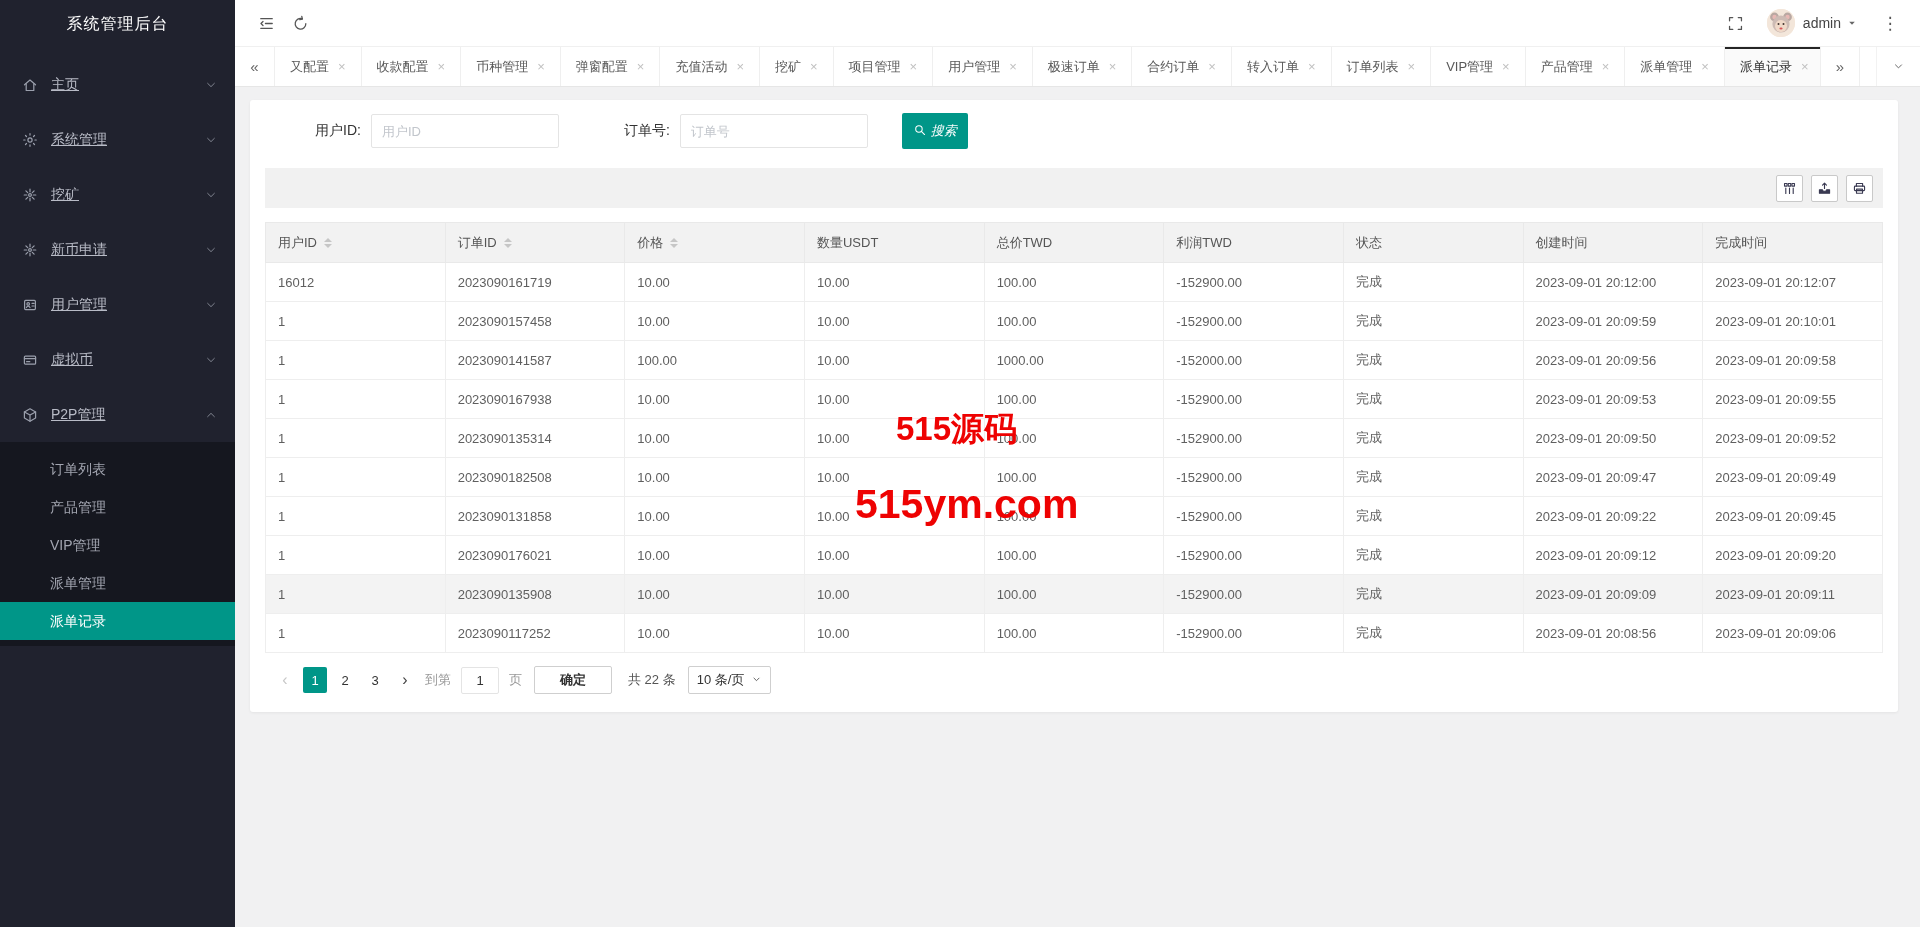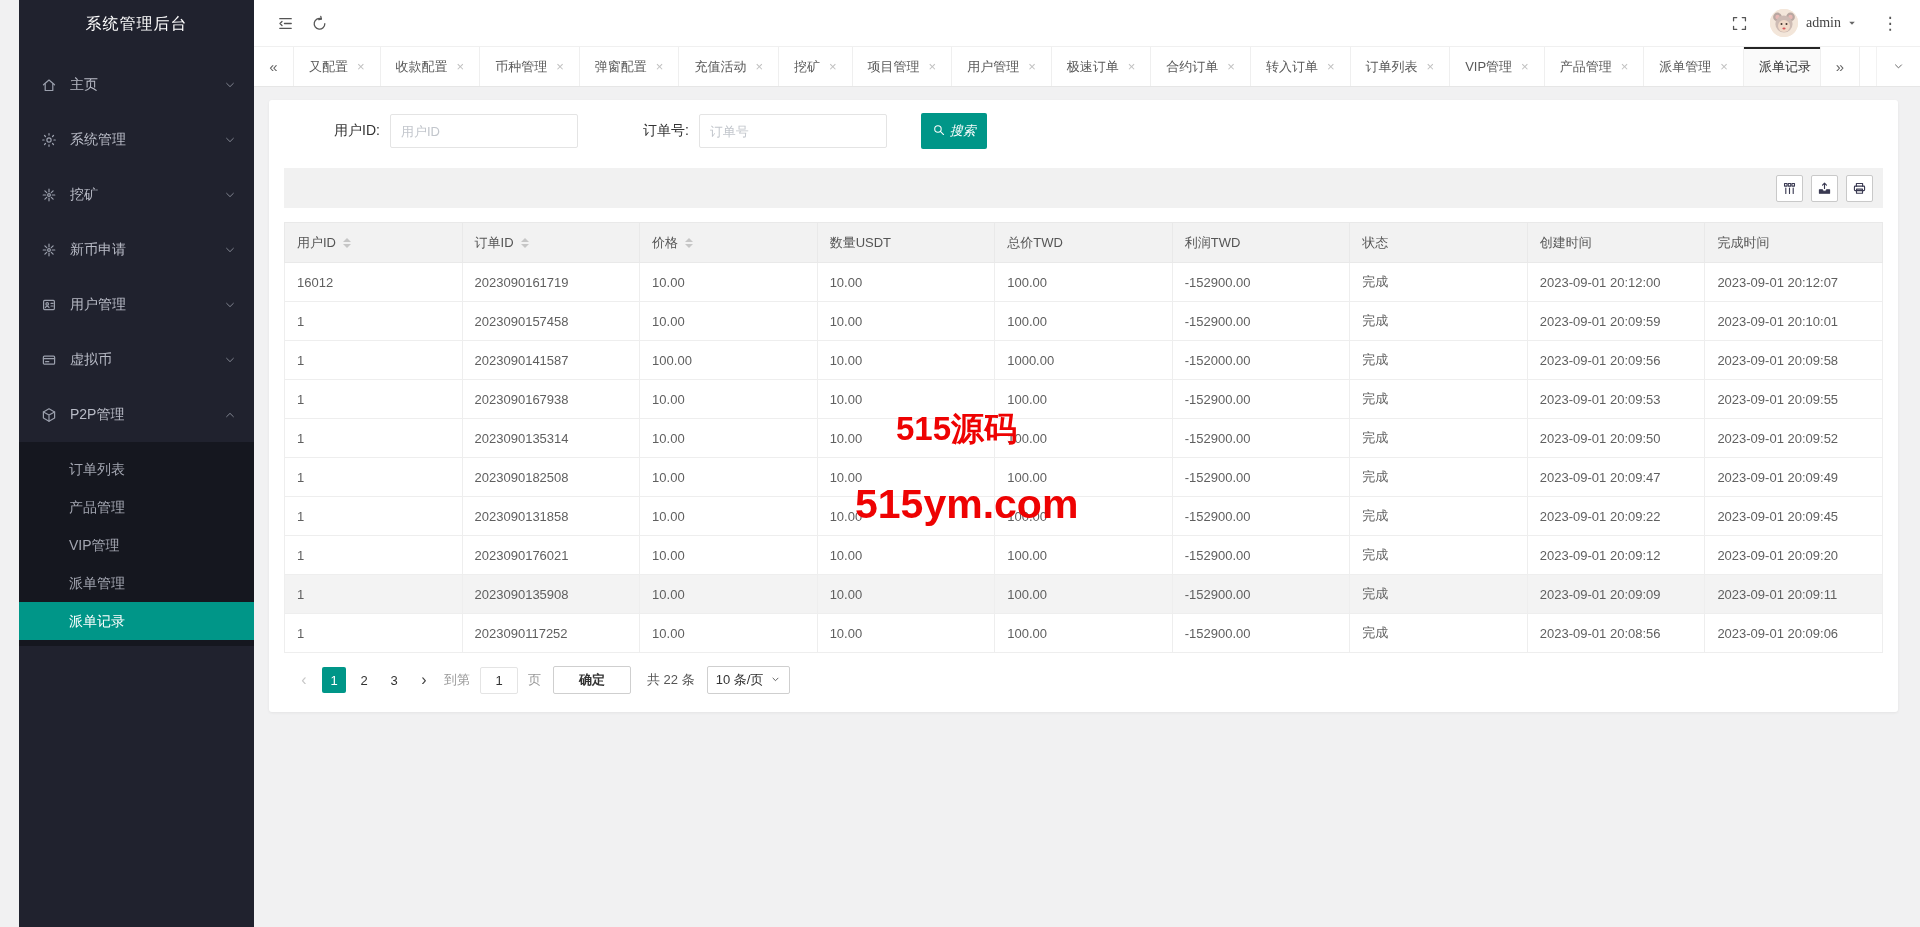--- a/index.html
+++ b/index.html
@@ -1,43 +1,43 @@
 <!DOCTYPE html>
 <html style="--accent: #009688; --wm: #ee0202; --link: #1e9fff;"><head>
 <meta charset="utf-8">
 <style>
   * { margin:0; padding:0; box-sizing:border-box; }
   html,body { width:1920px; height:927px; }
   body { font-family:"Liberation Sans","DejaVu Sans",sans-serif; background:#f1f1f2; overflow:hidden; }
   .app { position:relative; width:1920px; height:927px; display:flex; }
 
   
-  .sidebar { width:235px; height:927px; background:#20222e; flex:0 0 235px; display:flex; flex-direction:column;margin-left:19px; }
+  .sidebar { width:235px; height:927px; background:#20222e; flex:0 0 235px; display:flex; flex-direction:column; }
   .sidebar-title { height:47px; line-height:47px; text-align:center; color:#fff; font-size:16px; letter-spacing:1px; }
   .menu { padding-top:10px; }
-  .menu-item { height:55px; display:flex; align-items:center; padding:0 18px 0 22px; color:#b8bbc6; font-size:14px; cursor:pointer; }
+  .menu-item { height:55px; display:flex; align-items:center; padding:0 18px 0 22px; color:#b8bbc6; font-size:14px; cursor:pointer;text-decoration:underline; }
   .menu-item .mi-icon { width:16px; height:16px; color:#9ba0ad; }
   .menu-item .mi-icon svg { width:16px; height:16px; display:block; }
   .menu-item .mi-label { margin-left:13px; }
   .menu-item .mi-caret { margin-left:auto; width:12px; height:12px; color:#8a8e9a; }
   .menu-item .mi-caret svg { width:12px; height:12px; display:block; }
   .submenu { background:#15171f; padding:8px 0 6px; }
   .sub-item { height:38px; line-height:38px; padding-left:50px; color:#a3a6b1; font-size:14px; cursor:pointer; }
   .sub-item.active { background:var(--accent,#009688); color:#fff; }
 
   
   .main { flex:1; display:flex; flex-direction:column; height:927px; min-width:0; }
 
   .topbar { height:47px; background:#fff; border-bottom:1px solid #f0f0f0; display:flex; align-items:center; padding:0 20px 0 14px; }
   .tb-icon { width:34px; height:34px; display:flex; align-items:center; justify-content:center; color:#555; cursor:pointer; }
   .tb-icon svg { width:17px; height:17px; }
   .topbar-right { margin-left:auto; display:flex; align-items:center; }
   .avatar { width:28px; height:28px; border-radius:50%; overflow:hidden; background:#f6e7d8; margin:0 8px 0 14px; flex:0 0 28px; }
   .avatar svg { width:28px; height:28px; display:block; }
-  .admin-box { display:flex; align-items:center; color:#444; font-size:14px; cursor:pointer;font-family:Liberation Serif, serif; }
+  .admin-box { display:flex; align-items:center; color:#444; font-size:14px; cursor:pointer; }
   .admin-caret { width:12px; height:12px; margin-left:5px; color:#666; }
   .admin-caret svg { width:12px; height:12px; display:block; }
   .more-dots { margin-left:22px; font-size:17px; color:#555; cursor:pointer; width:20px; text-align:center; }
 
   .tabbar { height:40px; background:#fff; border-bottom:1px solid #e6e6e6; display:flex; align-items:stretch; font-size:13px; color:#595959; }
   .tab-arrow { width:40px; display:flex; align-items:center; justify-content:center; color:#666; font-size:15px; cursor:pointer; border-right:1px solid #efefef; flex:0 0 40px; }
   .tab-arrow.right { border-left:1px solid #efefef; border-right:1px solid #efefef; }
   .tabs { display:flex; overflow:hidden; flex:1; min-width:0; }
   .tab { display:flex; align-items:center; padding:0 15px; border-right:1px solid #efefef; white-space:nowrap; cursor:pointer; position:relative; flex:0 0 auto; }
   .tab .tab-close { margin-left:9px; color:#c0c0c0; font-size:13px; line-height:1; cursor:pointer; }

